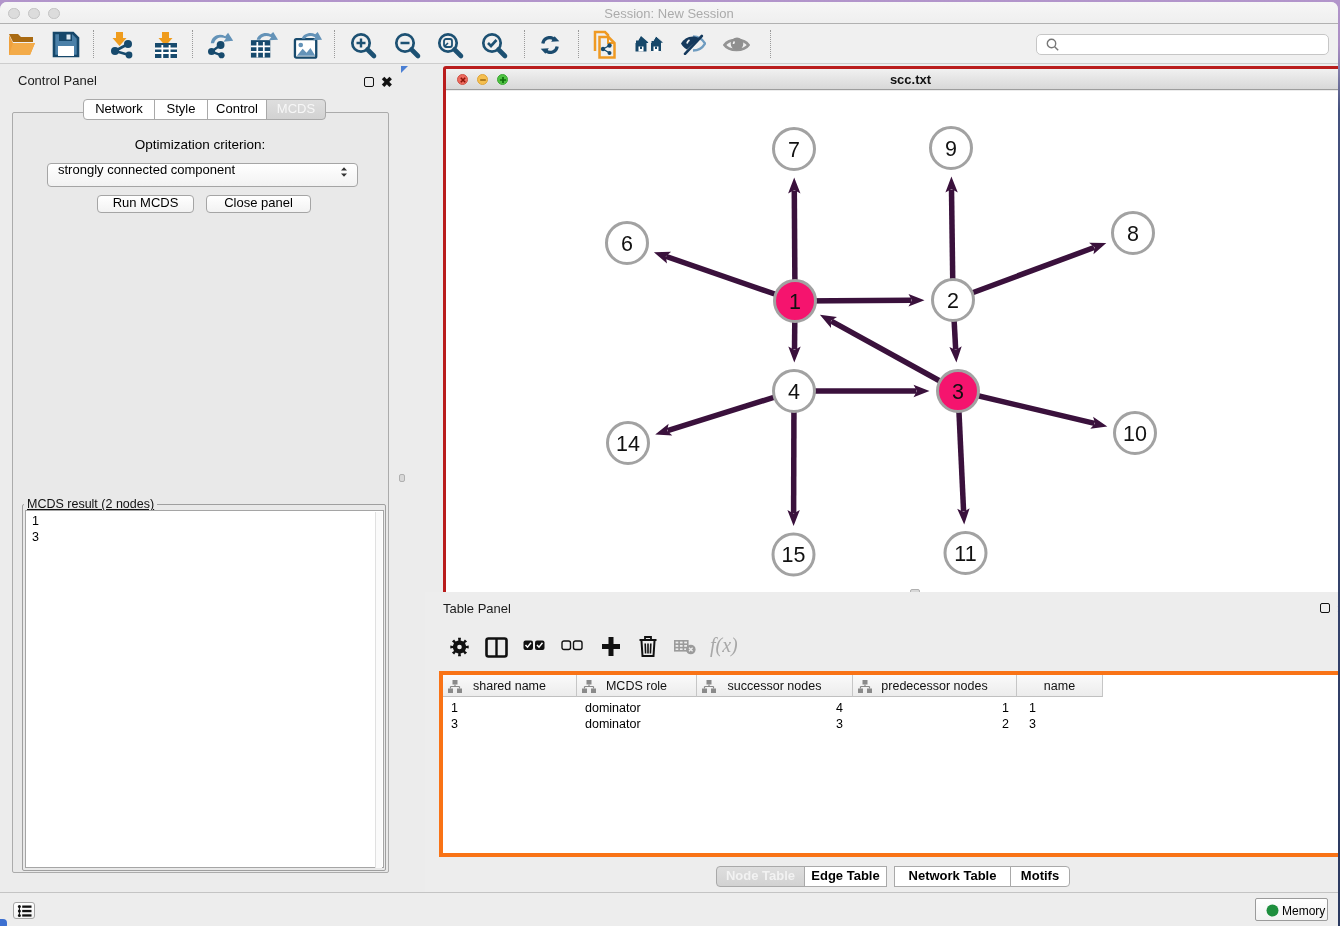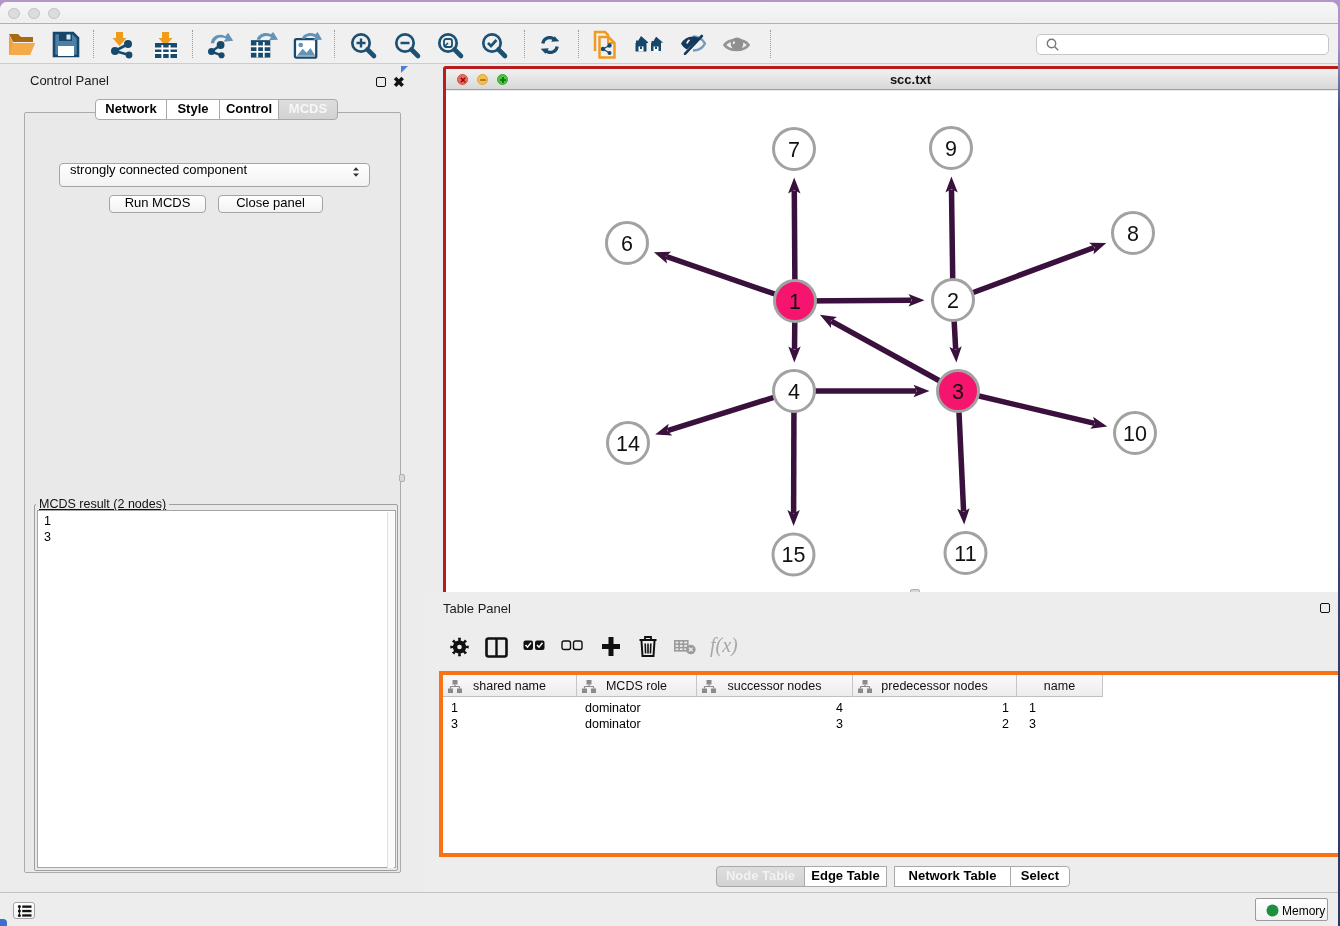--- a/index.html
+++ b/index.html
@@ -16,28 +16,28 @@
   font-size:13px; color:#ababab; }
 
 #toolbar { position:absolute; left:0; top:22px; width:1338px; height:40px;
   background:#f0f0f0; border-bottom:1px solid #cdcdcd; }
 .tbdiv { position:absolute; top:6px; height:28px; width:0;
   border-left:1px dotted #9a9a9a; }
 .tbi { position:absolute; top:7px; }
 #search { position:absolute; left:1036px; top:10px; width:293px; height:21px;
   background:#fff; border:1px solid #c6c6c6; border-radius:5px; }
 
-#cpanel { position:absolute; left:16px; top:62px; width:392px; height:828px; background:#ececec; }
+#cpanel { position:absolute; left:4px; top:62px; width:392px; height:828px; background:#ececec; }
 .phead { font-size:13px; color:#1c1c1c; }
 .maxbtn { position:absolute; width:10px; height:10px; border:1.6px solid #111; border-radius:2px; }
 .xbtn  { position:absolute; font-size:14px; font-weight:bold; color:#111; line-height:10px; }
 #tabpane { position:absolute; left:8px; top:48px; width:377px; height:761px;
   background:#e9e9e9; border:1px solid #ababab; border-radius:2px; }
 .tab { position:absolute; top:35px; height:21px; background:#fff; border:1px solid #a9a9a9;
-  font-size:13px; font-weight:bold; text-align:center; line-height:17px; color:#000; z-index:5; }
+  font-size:13px; font-weight:normal; text-align:center; line-height:17px; color:#000; z-index:5; }
 .tabsel { background:linear-gradient(#dedede,#d2d2d2); color:#f7f7f7; }
 .btn { position:absolute; background:linear-gradient(#ffffff,#f2f2f2); border:1px solid #a5a5a5;
   border-radius:4px; font-size:13px; text-align:center; color:#000; }
 #mcdsfs { position:absolute; left:18px; top:440px; width:364px; height:367px;
   border:1px solid #9f9f9f; border-radius:2px; }
 #mcdslbl { position:absolute; left:1px; top:-8px; background:#e9e9e9; padding:0 3px;
   font-size:12.5px; color:#111;text-decoration:underline; }
 #mcdsta { position:absolute; left:2px; top:5px; width:359px; height:358px; background:#fff;
   border:1px solid #a5a5a5; font-size:12.5px; line-height:16px; padding:2px 0 0 6px; color:#000; }
 #mcdssb { position:absolute; right:1px; top:1px; width:7px; height:356px; background:#fafafa;
@@ -65,20 +65,21 @@
 
 #statusbar { position:absolute; left:0; top:890px; width:1338px; height:34px;
   background:#ededed; border-top:1px solid #c4c4c4; }
 </style></head>
 <body>
 <div id="win">
   <div id="titlebar">
     <div class="tl" style="left:8px"></div>
     <div class="tl" style="left:28px"></div>
     <div class="tl" style="left:48px"></div>
+    <div id="wtitle">Session: New Session</div>
   </div>
   <div id="toolbar">
     <div class="tbdiv" style="left:93px"></div>
     <div class="tbdiv" style="left:192px"></div>
     <div class="tbdiv" style="left:334px"></div>
     <div class="tbdiv" style="left:524px"></div>
     <div class="tbdiv" style="left:578px"></div>
     <div class="tbdiv" style="left:770px"></div>
     <svg class="tbi" style="left:7px" width="30" height="27" viewBox="0 0 30 27">
       <path d="M2 3 L11 3 L14 6 L26 6 L26 11 L6 11 Z" fill="#a96a12"></path>
@@ -198,20 +199,21 @@
   </div>
   <div id="cpanel">
     <div class="phead" style="position:absolute;left:14px;top:9px">Control Panel</div>
     <div class="maxbtn" style="left:360px;top:13px"></div>
     <div class="xbtn" style="left:377px;top:13px">✖</div>
     <div id="tabpane"></div>
     <div class="tab" style="left:79px;width:72px;border-radius:4px 0 0 4px">Network</div>
     <div class="tab" style="left:150px;width:54px">Style</div>
     <div class="tab" style="left:203px;width:60px">Control</div>
     <div class="tab tabsel" style="left:262px;width:60px;border-radius:0 4px 4px 0">MCDS</div>
+    <div style="position:absolute;left:0;top:73px;width:392px;text-align:center;font-size:13.5px;color:#000">Optimization criterion:</div>
     <div class="btn" style="left:43px;top:99px;width:311px;height:24px;text-align:left;line-height:12px;padding-left:10px">strongly connected component
       <svg width="10" height="12" style="position:absolute;right:8px;top:2px" viewBox="0 0 10 12">
           <path d="M2 4.5 L5 1.2 L8 4.5 Z M2 7.5 L5 10.8 L8 7.5 Z" fill="#333"></path>
         </svg>
     </div>
     <div class="btn" style="left:93px;top:131px;width:97px;height:18px;line-height:13px">Run MCDS</div>
     <div class="btn" style="left:202px;top:131px;width:105px;height:18px;line-height:13px">Close panel</div>
     <div id="mcdsfs">
       <div id="mcdslbl">MCDS result (2 nodes)</div>
       <div id="mcdsta">1<br>3<div id="mcdssb"></div></div>
@@ -394,21 +396,21 @@
       <div class="td" style="left:586px;top:25px">1</div>
       <div class="td" style="left:8px;top:41px">3</div>
       <div class="td" style="left:142px;top:41px">dominator</div>
       <div class="td" style="left:254px;top:41px;width:146px;text-align:right">3</div>
       <div class="td" style="left:410px;top:41px;width:156px;text-align:right">2</div>
       <div class="td" style="left:586px;top:41px">3</div>
     </div>
     <div class="btab" style="left:291px;width:89px;border-radius:4px 0 0 4px;background:linear-gradient(#dedede,#d2d2d2);color:#f2f2f2">Node Table</div>
     <div class="btab" style="left:379px;width:83px">Edge Table</div>
     <div class="btab" style="left:469px;width:117px">Network Table</div>
-    <div class="btab" style="left:585px;width:60px;border-radius:0 4px 4px 0">Select</div>
+    <div class="btab" style="left:585px;width:60px;border-radius:0 4px 4px 0">Motifs</div>
   </div>
   <div id="statusbar">
     <div class="btn" style="left:13px;top:9px;width:22px;height:17px;border-radius:3px">
       <svg width="15" height="12" viewBox="0 0 15 12" style="position:absolute;left:3px;top:2px">
         <line x1="2.4" y1="1.3" x2="2.4" y2="10.7" stroke="#111" stroke-width="1"></line>
         <g fill="#111">
             <circle cx="2.4" cy="1.6" r="1.5"></circle>
             <circle cx="2.4" cy="6" r="1.5"></circle>
             <circle cx="2.4" cy="10.4" r="1.5"></circle>
         <rect x="5.2" y="0.5" width="9.3" height="2.3"></rect>

